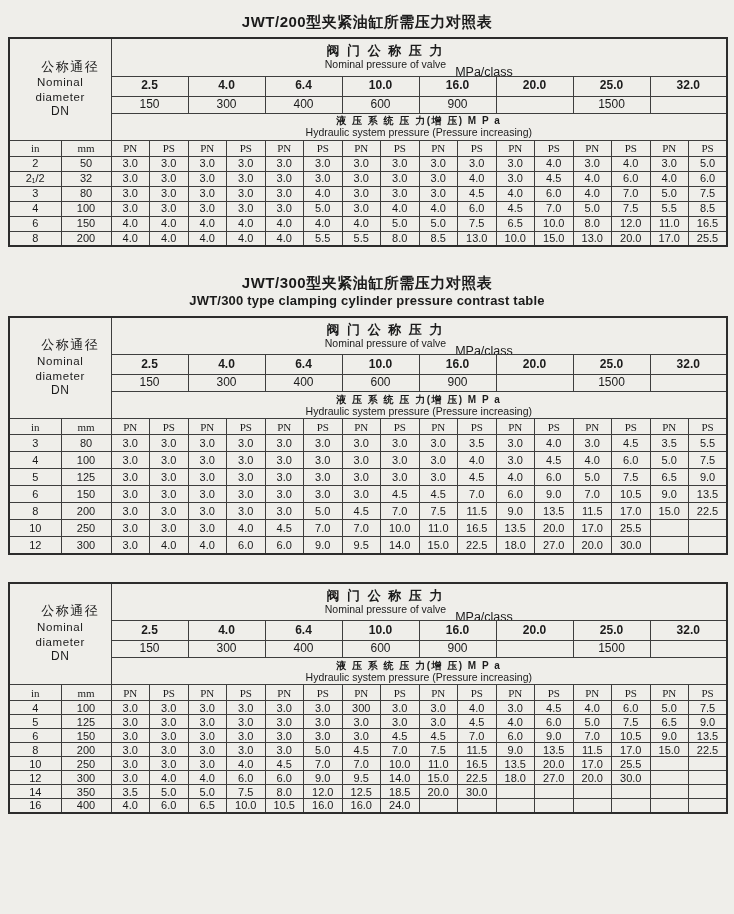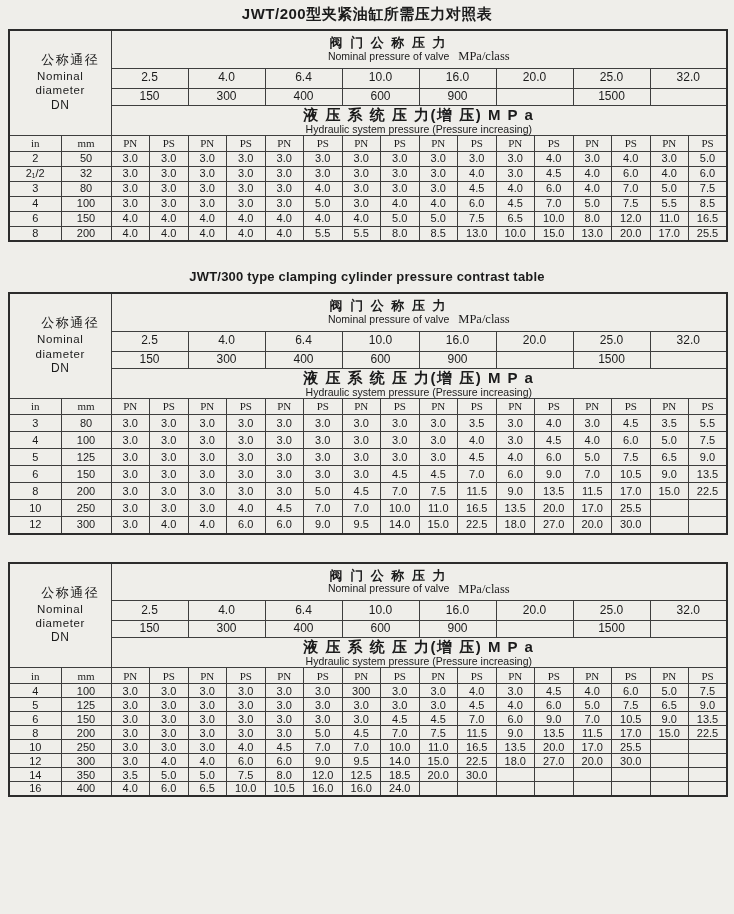--- a/index.html
+++ b/index.html
@@ -14,21 +14,21 @@
     width: 734px;
     height: 914px;
     overflow: hidden;
     background: var(--bg);
     color: var(--text);
     font-family: "Liberation Sans", "DejaVu Sans", sans-serif;
   }
   .sheet { padding: 3px 8px 8px 8px; }
 
   .tbl-block { margin-top: 27px; }
-  .tbl-block.first { margin-top: 2px; }
+  .tbl-block.first { margin-top: 10px; }
 
   .title-zh {
     text-align: center;
     font-size: 15px;
     font-weight: bold;
     line-height: 1.2;
     letter-spacing: 0.5px;
   }
   .title-en {
     text-align: center;
@@ -56,42 +56,42 @@
     vertical-align: middle;
     font-weight: normal;
     padding: 0;
     line-height: 1.15;
     overflow: hidden;
     white-space: nowrap;
   }
 
   
   .row-valve .valve-cell { height: 38px; }
-  .row-mpa th  { height: 20px; font-size: 12px; }
+  .row-mpa th  { height: 20px; font-size: 12px; font-weight: bold; }
   .row-class th{ height: 17px; font-size: 12px; }
   .row-hyd .hyd-cell { height: 27px; }
   .row-units th { height: 16px; font-size: 11px; font-family: Liberation Serif, serif; }
 
   .dn-cell { padding: 2px 0; }
   .dn-zh { font-size: 13px; letter-spacing: 1.5px; margin-bottom: 1px; padding-left: 20px; }
   .dn-en { font-size: 11.5px; line-height: 1.25; letter-spacing: 0.6px; }
   .dn-dn { font-size: 12px; margin-top: 1px; letter-spacing: 0.6px; }
 
   .valve-wrap {
     display: flex;
     align-items: center;
     justify-content: center;
     gap: 9px;
   }
   .valve-lines { display: flex; flex-direction: column; }
   .valve-zh { font-size: 13px; font-weight: bold; letter-spacing: 2px; }
   .valve-en { font-size: 10.5px; line-height: 1.1; }
-  .valve-unit { font-size: 12.5px; position: relative; top: 7px; font-family: Liberation Serif, serif; }
-
-  .hyd-zh { font-size: 15px; font-weight: bold; letter-spacing: 1.5px; }
+  .valve-unit { font-size: 12.5px; position: relative; top: 15px; }
+
+  .hyd-zh { font-size: 10px; font-weight: bold; letter-spacing: 1.5px; }
   .hyd-en { font-size: 10.5px; line-height: 1.15; }
 
   tbody td { font-size: 11px; }
   .s0 tbody td { height: 15px; }
   .s1 tbody td { height: 17px; }
   .s2 tbody td { height: 14px; }
 </style>
 </head>
 <body>
 
@@ -289,20 +289,21 @@
             <td>13.0</td>
             <td>20.0</td>
             <td>17.0</td>
             <td>25.5</td>
           </tr>
         </tbody>
     </table>
   </section>
 
   <section class="tbl-block s1">
+    <div class="title-zh">JWT/300型夹紧油缸所需压力对照表</div>
     <div class="title-en">JWT/300 type clamping cylinder pressure contrast table</div>
     <table class="ptable">
       <colgroup>
           <col class="col-in">
           <col class="col-mm">
           <col span="16" class="col-d">
         </colgroup>
       <thead>
         <tr class="row-valve">
           <th class="dn-cell" colspan="2" rowspan="4">

